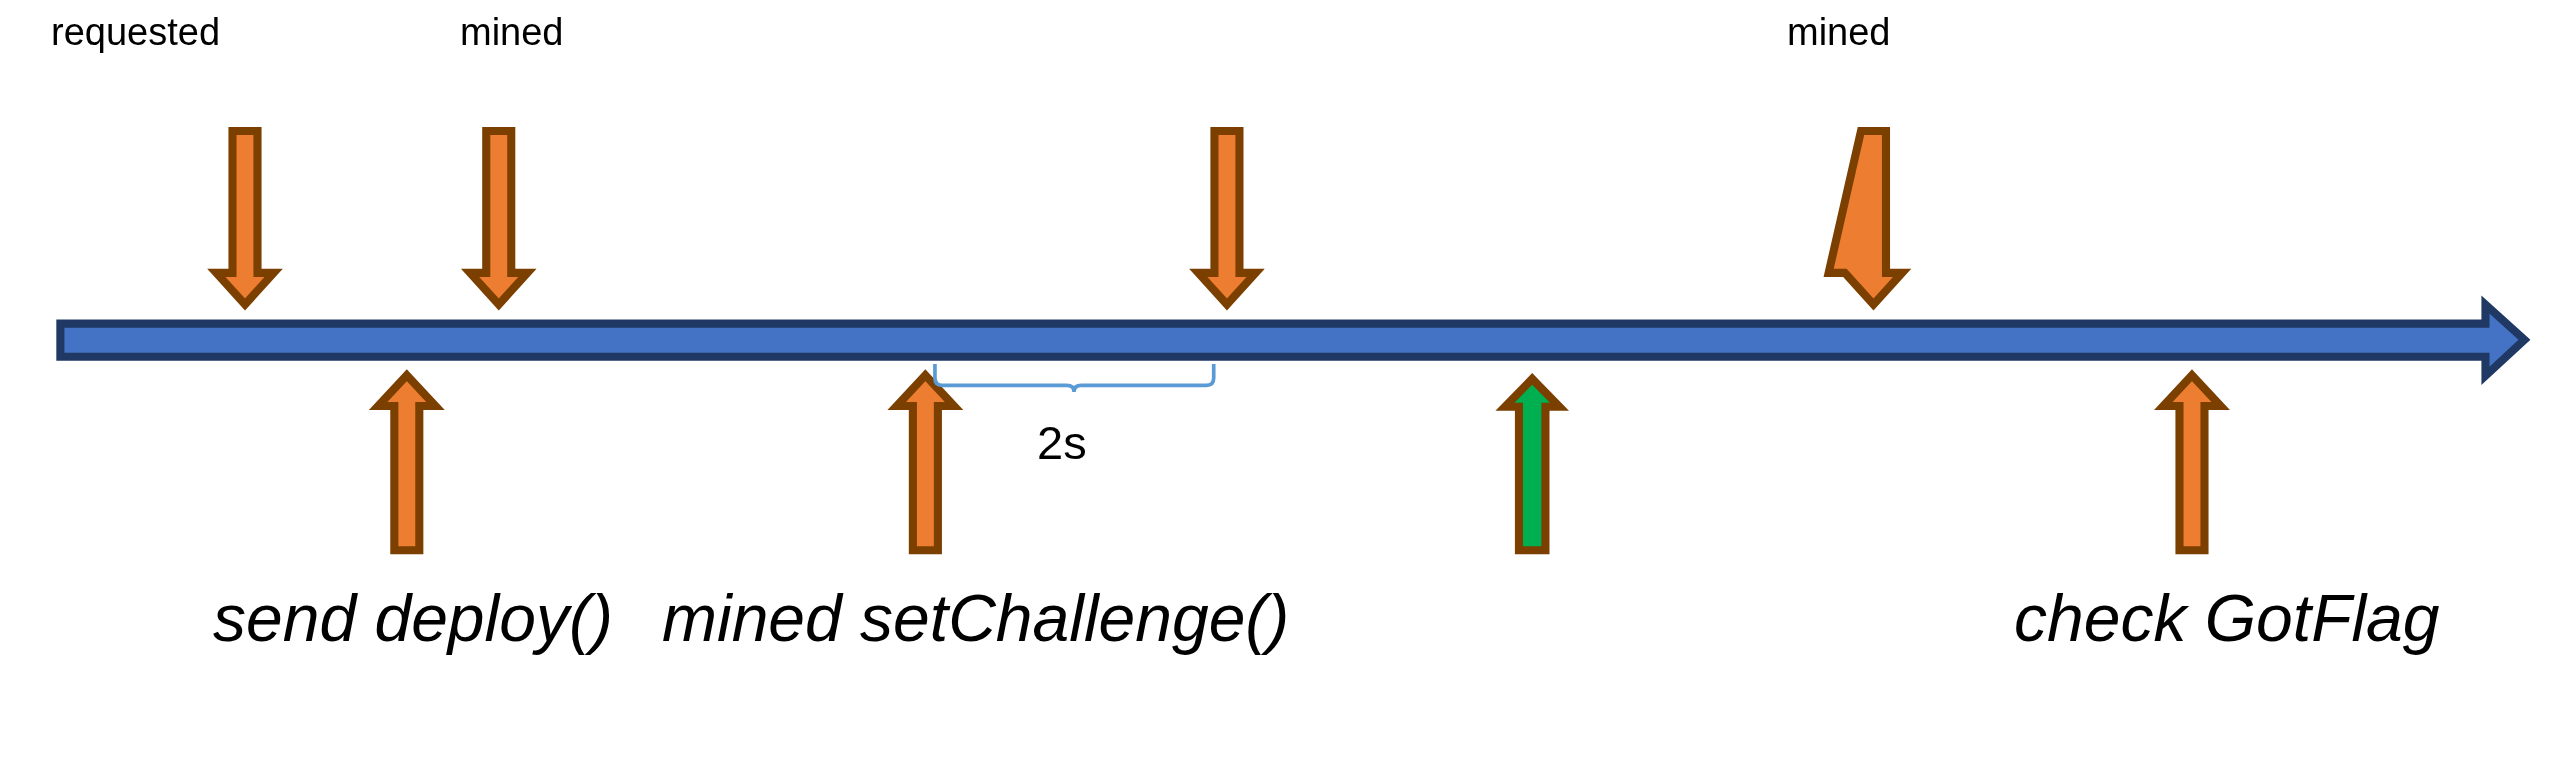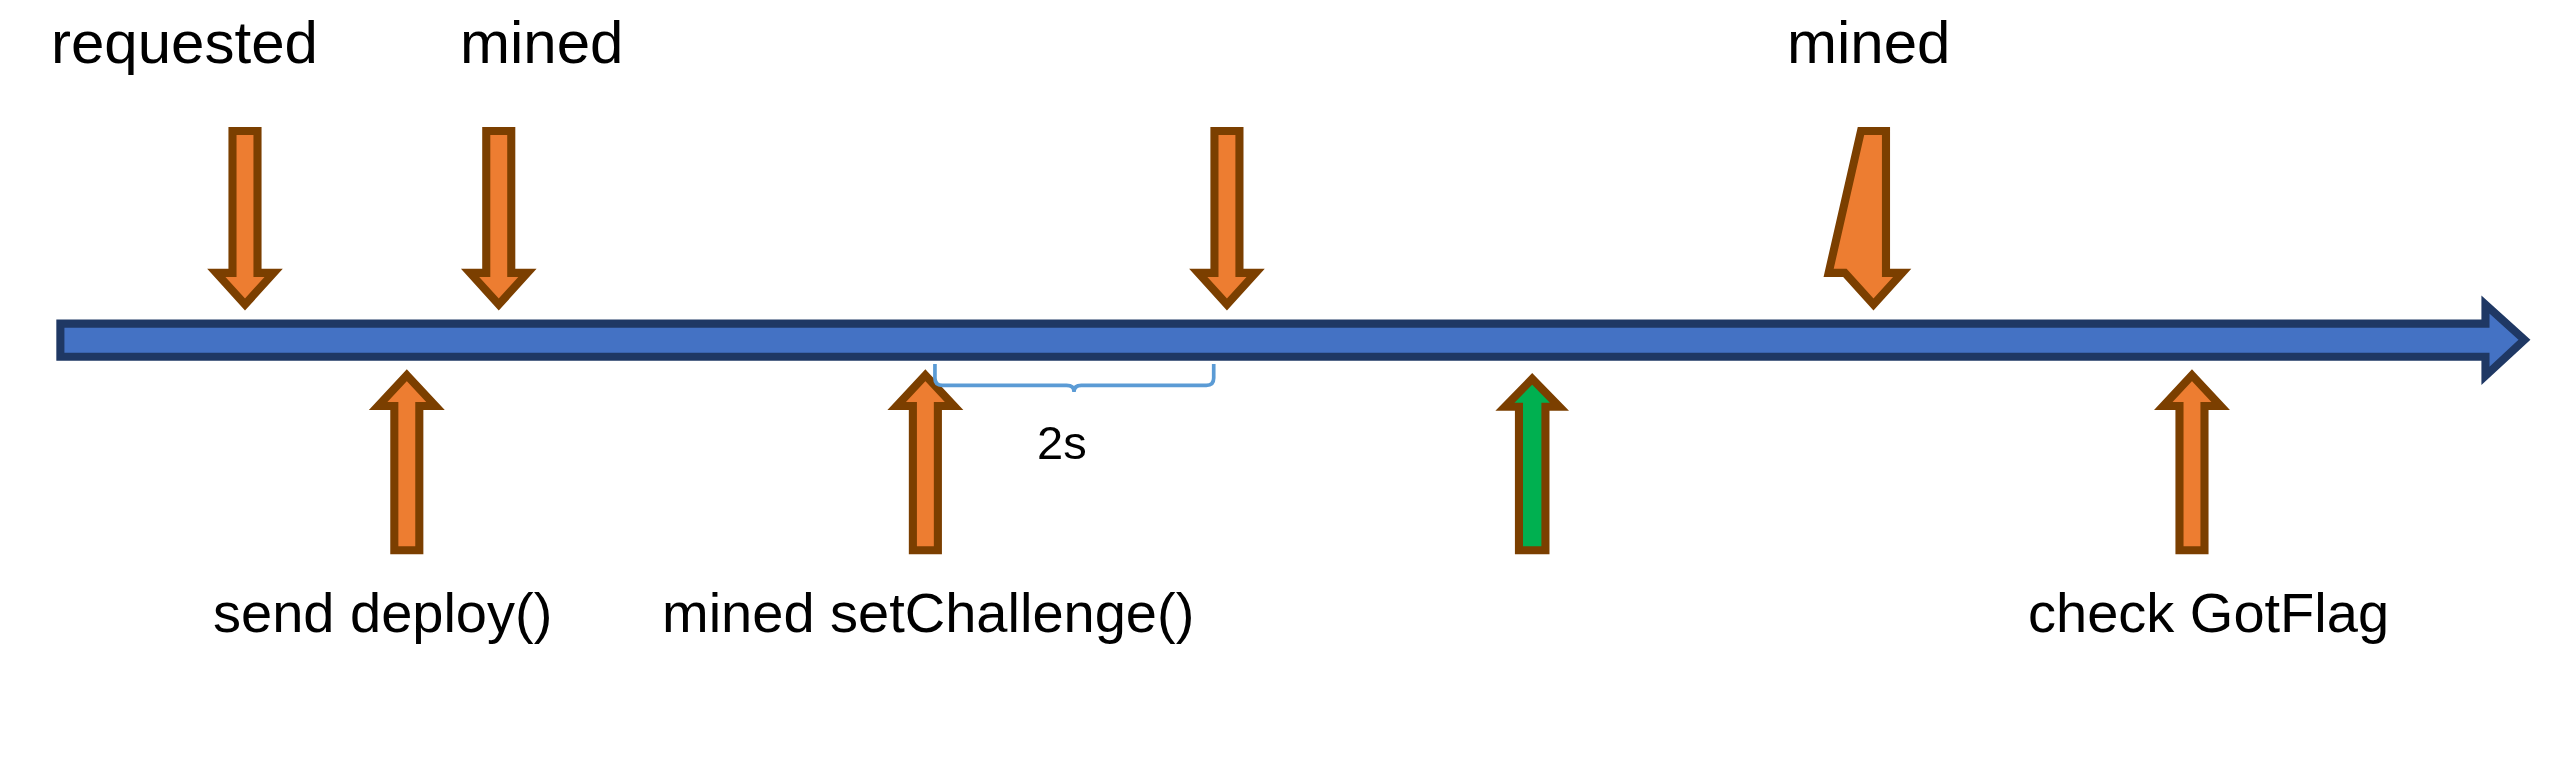--- a/index.html
+++ b/index.html
@@ -27,24 +27,25 @@
   }
   .lbl {
     position: absolute;
     white-space: nowrap;
     color: #000000;
     font-family: "Liberation Sans", sans-serif;
     font-weight: 400;
     line-height: 1;
   }
   .lbl-top {
-    font-size: 60px;
+    font-size: 38px;
   }
   .lbl-bottom {
-    font-size: 56px;
+    font-size: 66px;
+    font-style: italic;
   }
   .lbl-duration {
     font-size: 47px;
   }
   .lbl-green {
     color: #00A550;
   }
 </style>
 </head>
 <body>
@@ -90,16 +91,16 @@
 
   <div class="lbl lbl-top" style="left:1787px; top:13.2px;">mined</div>
 
   <div class="lbl lbl-duration" style="left:1037px; top:419px;">2s</div>
 
   <div class="lbl lbl-bottom" style="left:213px; top:585px;">send  deploy()</div>
 
   <div class="lbl lbl-bottom" style="left:662px; top:585px;">mined  setChallenge()</div>
 
 
-  <div class="lbl lbl-bottom" style="left:2014px; top:585px;margin-left:14px;">check GotFlag</div>
+  <div class="lbl lbl-bottom" style="left:2014px; top:585px;">check GotFlag</div>
 
 </div>
 
 
 </body></html>

